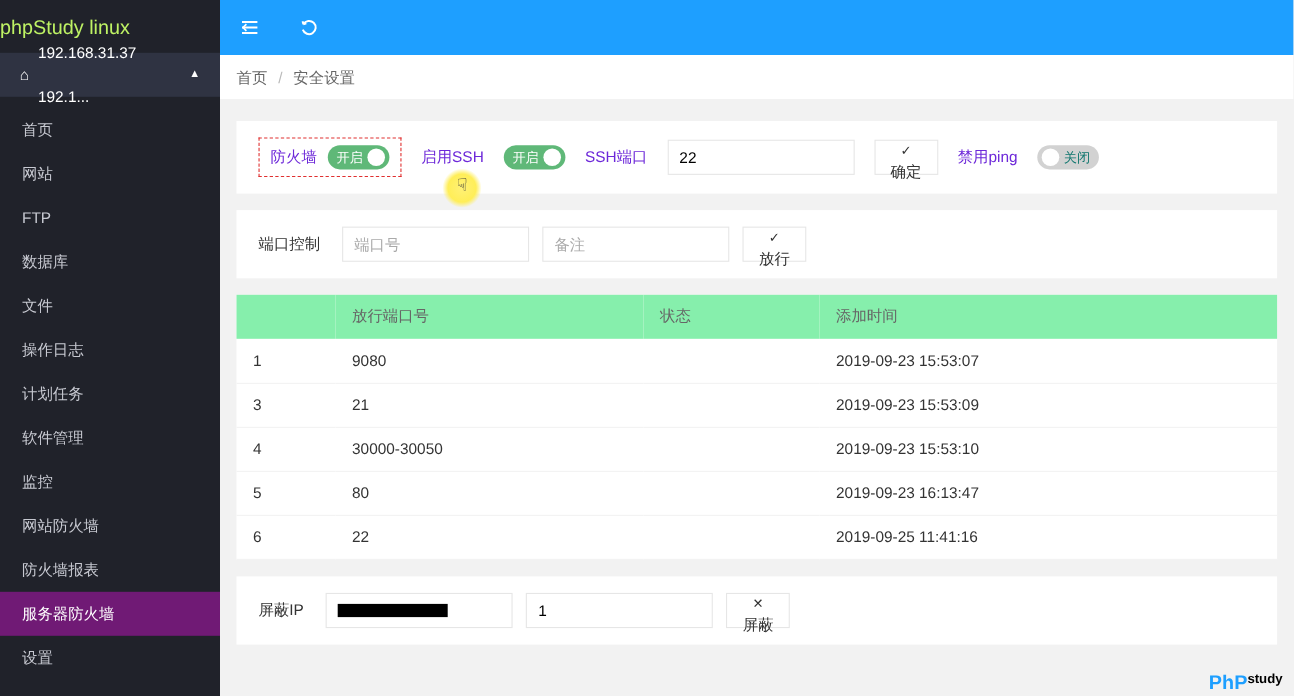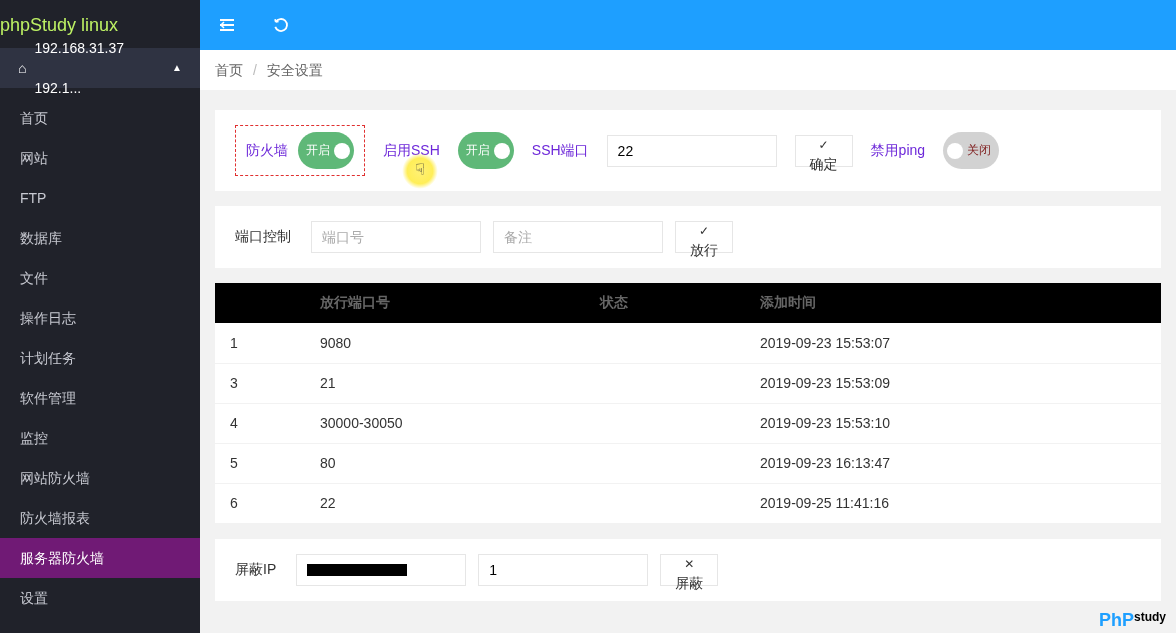--- a/index.html
+++ b/index.html
@@ -20,36 +20,36 @@
     .breadcrumb { position: absolute; left: 200px; top: 50px; right: 0; height: 40px; line-height: 40px; padding: 0 15px; background: #fff; color: #666; font-size: 14px; }
     .breadcrumb .sep { margin: 0 6px; color: #bbb; }
     .bc-link { color: #666; }
     
     .content { position: absolute; left: 200px; top: 95px; right: 0; bottom: 0; padding: 15px; overflow-y: auto; }
     .card { background: #fff; padding: 15px 20px; margin-bottom: 15px; }
     
     .row1 { display: flex; align-items: center; gap: 18px; }
     .highlight-box { border: 1px dashed #e03030; padding: 6px 10px; display: flex; align-items: center; gap: 10px; }
     .lbl { color: #6d28d9; font-size: 14px; }
-    .switch { display: inline-flex; align-items: center; background: #5fb878; border-radius: 20px; height: 37px; min-width: 52px; padding: 0 4px 0 8px; color: #fff; font-size: 12px; cursor: pointer; position: relative; }
+    .switch { display: inline-flex; align-items: center; background: #5fb878; border-radius: 20px; height: 22px; min-width: 52px; padding: 0 4px 0 8px; color: #fff; font-size: 12px; cursor: pointer; position: relative; }
     .switch.off { background: #d2d2d2; padding: 0 8px 0 4px; }
     .switch .knob { width: 16px; height: 16px; background: #fff; border-radius: 50%; margin-left: 4px; }
     .switch.off .knob { margin-left: 0; margin-right: 4px; order: -1; }
-    .switch.off .sw-text { color: #7f1d1d; }
+    .switch.off .sw-text { color: #0f766e; }
     .input-text { height: 32px; border: 1px solid #e6e6e6; padding: 0 10px; font-size: 14px; width: 170px; }
     .input-text::placeholder { color: #aaa; }
     .btn { height: 32px; border: 1px solid #e6e6e6; background: #fff; padding: 0 14px; font-size: 14px; cursor: pointer; display: inline-flex; align-items: center; gap: 4px; color: #333; flex-direction: column; }
     .check-icon::before { content: "✓"; font-size: 12px; }
     .x-icon::before { content: "✕"; font-size: 12px; }
     
     .row2 { display: flex; align-items: center; gap: 12px; }
     .row-lbl { margin-right: 8px; }
     
     table { width: 100%; border-collapse: collapse; margin-top: 0; }
-    thead th { background: #000000; height: 40px; text-align: left; padding: 0 15px; font-weight: bold; color: #666; font-size: 14px; }
+    thead th { background: #86efac; height: 40px; text-align: left; padding: 0 15px; font-weight: normal; color: #666; font-size: 14px; }
     tbody td { height: 40px; padding: 0 15px; border-bottom: 1px solid #f2f2f2; font-size: 14px; }
     th:nth-child(1), td:nth-child(1) { width: 90px; }
     th:nth-child(2), td:nth-child(2) { width: 280px; }
     th:nth-child(3), td:nth-child(3) { width: 160px; }
     
     .row3 { display: flex; align-items: center; gap: 12px; }
     
     .cursor-halo { position: absolute; left: 187px; top: 43px; width: 36px; height: 36px; background: radial-gradient(circle, #fff176 0%, #ffee58 50%, rgba(255,238,88,0) 70%); border-radius: 50%; pointer-events: none; z-index: 50; display: flex; align-items: center; justify-content: center; }
     .cursor-halo::after { content: "☟"; font-size: 16px; color: #333; transform: translateY(-2px); }
     

